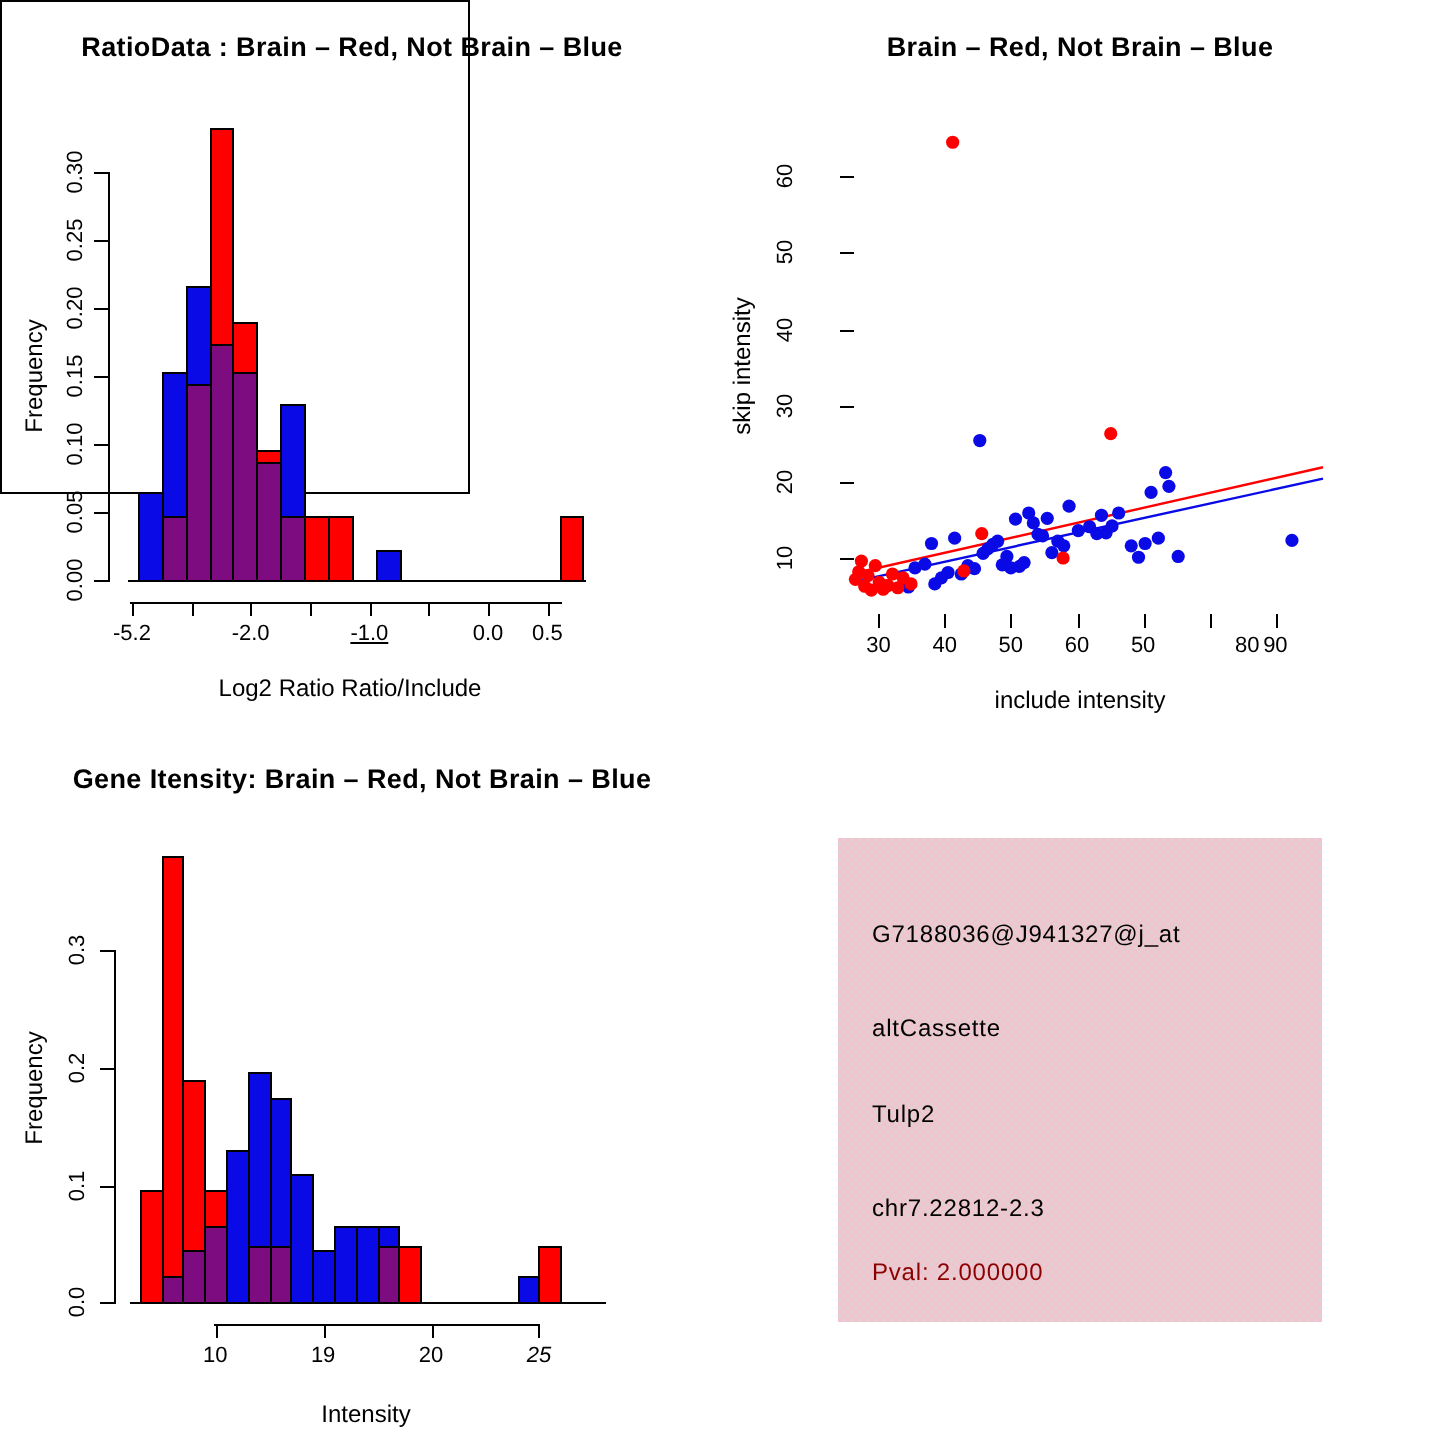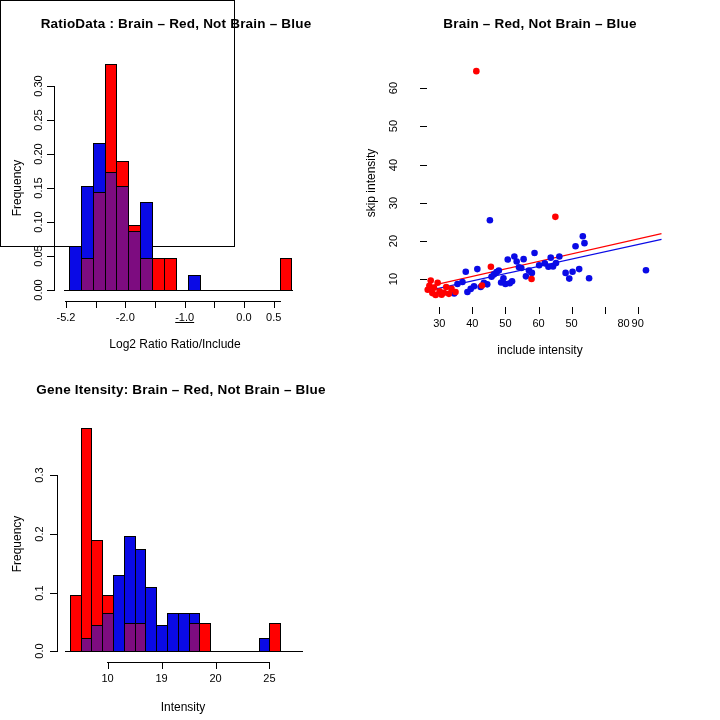--- a/index.html
+++ b/index.html
@@ -169,21 +169,21 @@
       <div class="hline" style="left: 50px; top: 474.99px; width: 7px; height: 1px;"></div>
       <div class="ytick-label" style="left: 39px; top: 474.99px;">0.3</div>
       <div class="hline" style="left: 107px; top: 662px; width: 163px; height: 1px;"></div>
       <div class="vline" style="left: 107.6px; top: 662px; width: 1px; height: 7px;"></div>
       <div class="xtick-label" style="left: 107.6px; top: 672px;">10</div>
       <div class="vline" style="left: 161.565px; top: 662px; width: 1px; height: 7px;"></div>
       <div class="xtick-label" style="left: 161.565px; top: 672px;">19</div>
       <div class="vline" style="left: 215.53px; top: 662px; width: 1px; height: 7px;"></div>
       <div class="xtick-label" style="left: 215.53px; top: 672px;">20</div>
       <div class="vline" style="left: 269.495px; top: 662px; width: 1px; height: 7px;"></div>
-      <div class="xtick-label" style="left: 269.495px; top: 672px;">25</div>
+      <div class="xtick-label" style="left: 269.495px; top: 672px; font-style: italic;">25</div>
       <div class="hline" style="left: 65px; top: 651.3px; width: 238px; height: 1px;"></div>
       <div class="bar" style="left: 69.8245px; top: 595.468px; width: 11.793px; height: 56.8315px; background: rgb(255, 0, 0);"></div>
       <div class="bar purple-fill" style="left: 80.6175px; top: 638.371px; width: 11.793px; height: 13.9294px; background: rgb(125, 12, 128);"></div>
       <div class="bar" style="left: 80.6175px; top: 427.974px; width: 11.793px; height: 211.397px; background: rgb(255, 0, 0);"></div>
       <div class="bar purple-fill" style="left: 91.4105px; top: 624.853px; width: 11.793px; height: 27.4465px; background: rgb(125, 12, 128);"></div>
       <div class="bar" style="left: 91.4105px; top: 539.637px; width: 11.793px; height: 86.2165px; background: rgb(255, 0, 0);"></div>
       <div class="bar purple-fill" style="left: 102.203px; top: 613.099px; width: 11.793px; height: 39.2005px; background: rgb(125, 12, 128);"></div>
       <div class="bar" style="left: 102.203px; top: 595.468px; width: 11.793px; height: 18.631px; background: rgb(255, 0, 0);"></div>
       <div class="bar" style="left: 112.996px; top: 574.899px; width: 11.793px; height: 77.401px; background: rgb(10, 10, 230);"></div>
       <div class="bar purple-fill" style="left: 123.789px; top: 623.09px; width: 11.793px; height: 29.2096px; background: rgb(125, 12, 128);"></div>
@@ -233,13 +233,20 @@
   <div class="ptitle" id="title2">Brain – Red, Not Brain – Blue</div>
 
   <div class="axlab" id="xlab1">Log2 Ratio Ratio/Include</div>
   <div class="axlab" id="xlab2">include intensity</div>
   <div class="axlab" id="xlab3">Intensity</div>
 
   <div class="ylab" id="ylab1">Frequency</div>
   <div class="ylab" id="ylab2">skip intensity</div>
   <div class="ylab" id="ylab3">Frequency</div>
 
+  <div id="info-panel">
+    <div class="info-line" id="il0">G7188036@J941327@j_at</div>
+    <div class="info-line" id="il1">altCassette</div>
+    <div class="info-line" id="il2">Tulp2</div>
+    <div class="info-line" id="il3">chr7.22812-2.3</div>
+    <div class="info-line red-text" id="il4">Pval: 2.000000</div>
+  </div>
 </div>
 
 </body></html>

